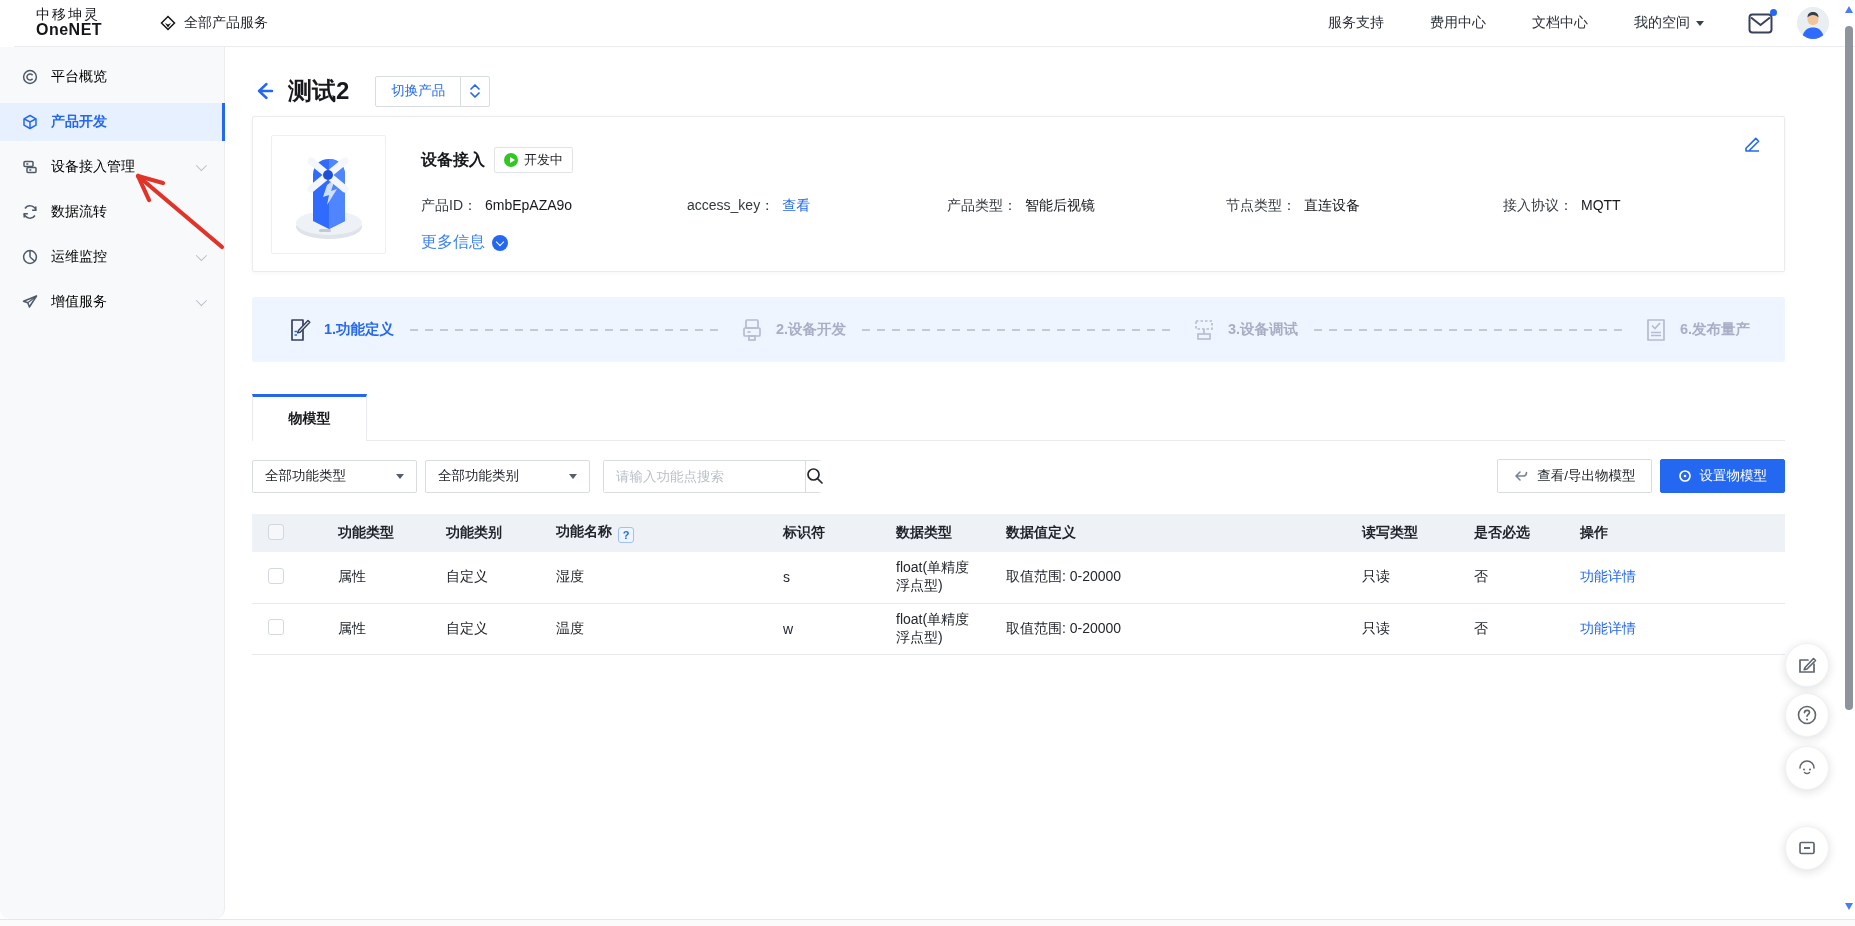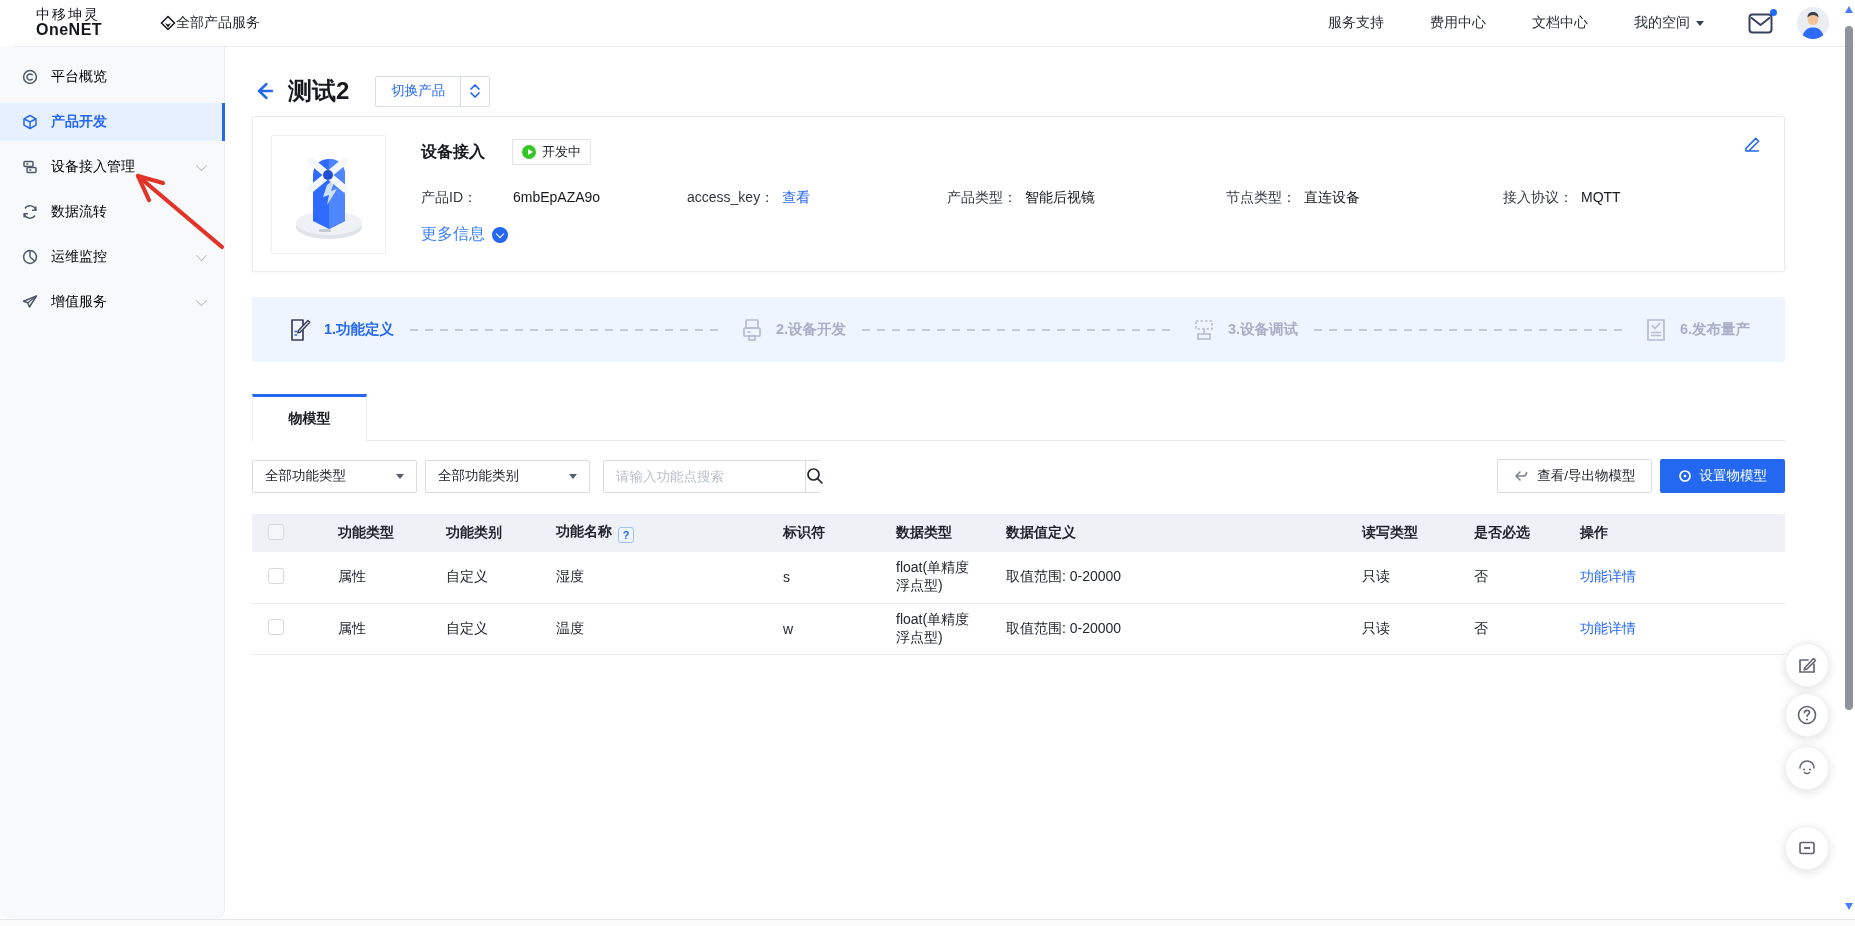--- a/index.html
+++ b/index.html
@@ -6,21 +6,21 @@
   html,body { width:1855px; height:926px; overflow:hidden; background:#fff;
     font-family:"Liberation Sans","DejaVu Sans",sans-serif; color:#1f2329; }
   .screen { position:relative; width:1855px; height:926px; }
 
   
   .topbar { position:absolute; top:0; left:14px; right:0; height:47px; background:#fff;
     border-bottom:1px solid #ebedf0; display:flex; align-items:center; z-index:30; }
   .logo { width:118px; padding-left:22px; line-height:1.05; }
   .logo .l1 { font-family:"DejaVu Serif",serif; font-size:14px; letter-spacing:2px; color:#14161a; }
   .logo .l2 { font-weight:bold; font-size:16px; color:#14161a; letter-spacing:.5px; }
-  .prod-svc { display:flex; align-items:center; margin-left:28px; font-size:14px; color:#1f2329; cursor:pointer; }
+  .prod-svc { display:flex; align-items:center; gap:8px; margin-left:28px; font-size:14px; color:#1f2329; cursor:pointer; }
   .topnav { margin-left:auto; display:flex; align-items:center; gap:46px; font-size:14px; color:#2a2f38; }
   .topnav .navitem { cursor:pointer; display:flex; align-items:center; gap:6px; }
   .caret-down { width:0; height:0; border-left:4px solid transparent; border-right:4px solid transparent; border-top:5px solid #3a4150; }
   .mailwrap { position:relative; margin-left:44px; cursor:pointer; display:flex; }
   .mail-dot { position:absolute; right:-4px; top:-4px; width:7px; height:7px; border-radius:50%; background:#2468f2; }
   .avatar { margin:0 26px 0 24px; width:32px; height:32px; border-radius:50%; background:#e9eef3; overflow:hidden; cursor:pointer; flex:none; }
 
   
   .sidebar { position:absolute; top:47px; left:0; width:225px; bottom:7px; background:#f8f9fa;
     border-right:1px solid #ebedf0; border-radius:0 0 10px 10px; padding-top:11px; z-index:10; }
@@ -41,33 +41,33 @@
   .page-title { font-size:24px; font-weight:bold; color:#17191d; }
   .switch-btn { margin-left:26px; height:31px; display:flex; align-items:stretch; border:1px solid #d8dce3; border-radius:2px; cursor:pointer; background:#fff; }
   .switch-btn .txt { display:flex; align-items:center; padding:0 15px; font-size:13.5px; color:#2468f2; }
   .switch-btn .swp { display:flex; align-items:center; justify-content:center; width:29px; border-left:1px solid #d8dce3; }
 
   
   .pcard { position:relative; margin-top:9px; height:156px; border:1px solid #e9ebef; border-radius:2px;
     background:#fff; box-shadow:0 1px 4px rgba(31,35,41,.04); display:flex; padding:18px; }
   .pimg { width:115px; height:119px; border:1px solid #edeff2; border-radius:2px; display:flex; align-items:center; justify-content:center; background:#fff; flex:none; }
   .pinfo { margin-left:35px; flex:1; padding-top:4px; }
-  .prow1 { display:flex; align-items:center; gap:27px; }
+  .prow1 { display:flex; align-items:center; gap:9px;margin-top:8px; }
   .pname { font-size:16px; font-weight:bold; color:#17191d; }
   .status-badge { display:inline-flex; align-items:center; gap:6px; border:1px solid #e0e3e9; border-radius:2px;
     padding:3px 9px; font-size:13px; color:#1f2329; background:#fff; }
   .gdot { width:14px; height:14px; border-radius:50%; background:#34c724; position:relative; }
   .gdot::after { content:""; position:absolute; left:5.5px; top:4px; width:0; height:0;
     border-left:5px solid #fff; border-top:3.5px solid transparent; border-bottom:3.5px solid transparent; }
   .prow2 { display:flex; margin-top:24px; font-size:14px; }
   .pfield { display:flex; white-space:nowrap; }
   .pfield .lb { color:#33383f; }
   .pfield .vl { color:#17191d; margin-left:8px; }
   .pfield .vl.link { color:#2468f2; cursor:pointer; }
-  .w1{width:266px;gap:28px;} .w2{width:260px;} .w3{width:279px;} .w4{width:277px;}
+  .w1{width:266px;} .w2{width:260px;} .w3{width:279px;} .w4{width:277px;}
   .prow3 { margin-top:17px; display:flex; align-items:center; gap:7px; font-size:16px; color:#3b82f6; cursor:pointer; }
   .bluechev { width:16px; height:16px; border-radius:50%; background:#2468f2; position:relative; }
   .bluechev::after { content:""; position:absolute; left:4.6px; top:4.4px; width:5px; height:5px;
     border-right:1.7px solid #fff; border-bottom:1.7px solid #fff; transform:rotate(45deg); }
   .card-edit { position:absolute; right:22px; top:18px; cursor:pointer; }
 
   
   .steps { margin-top:25px; height:65px; background:#eff5ff; border-radius:2px; display:flex; align-items:center; padding:0 35px; }
   .step { display:flex; align-items:center; gap:11px; flex:none; }
   .step .lbl { font-size:14.5px; font-weight:bold; color:#a8aec5; white-space:nowrap; }

